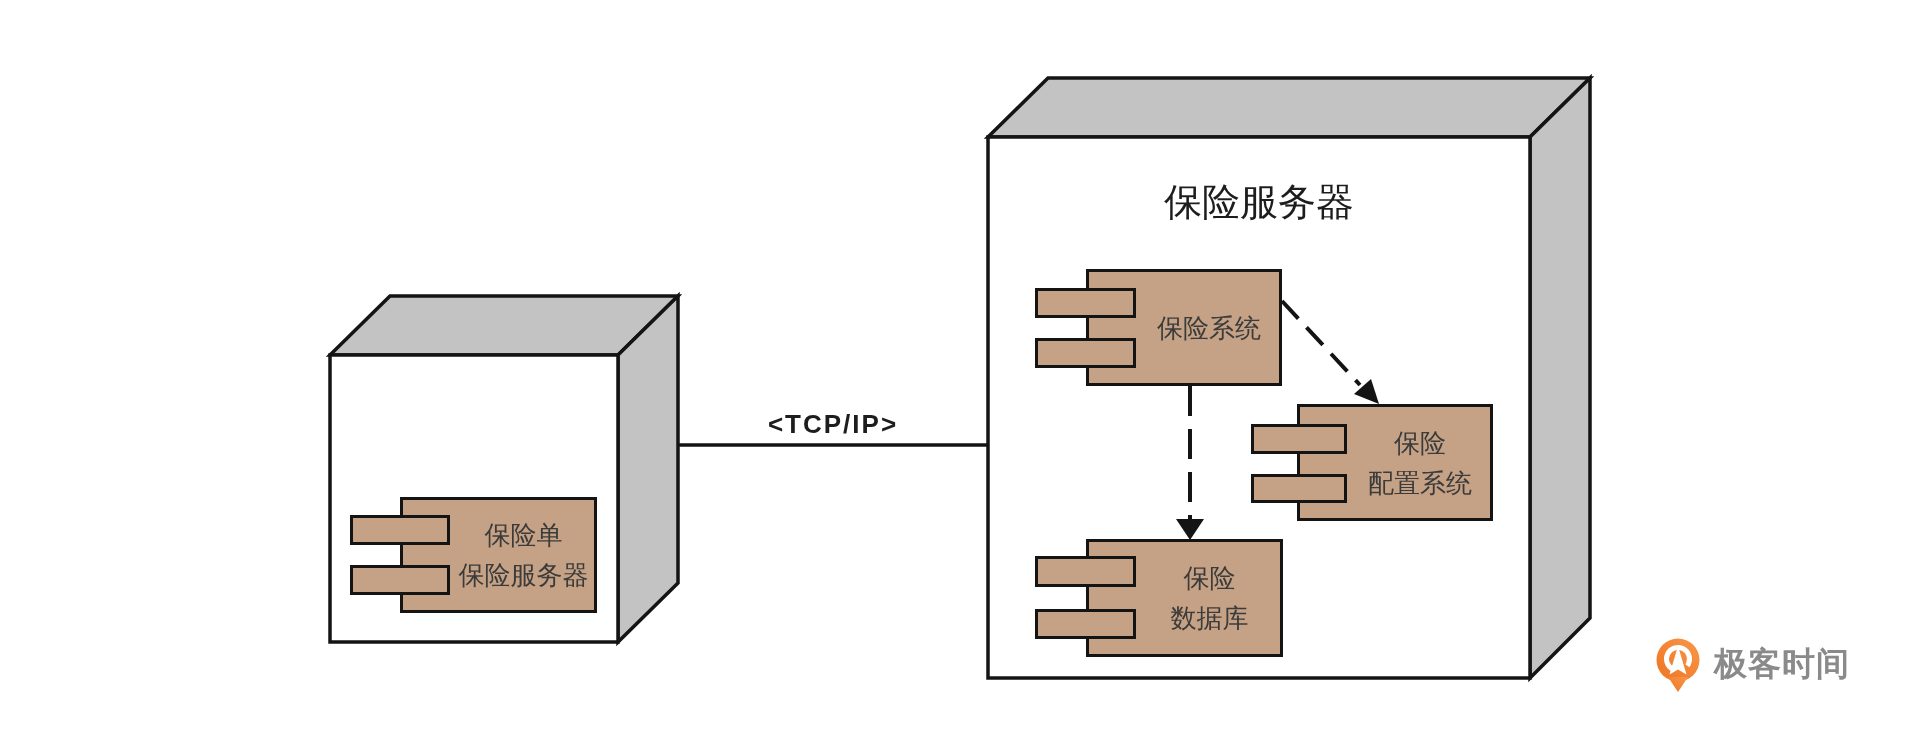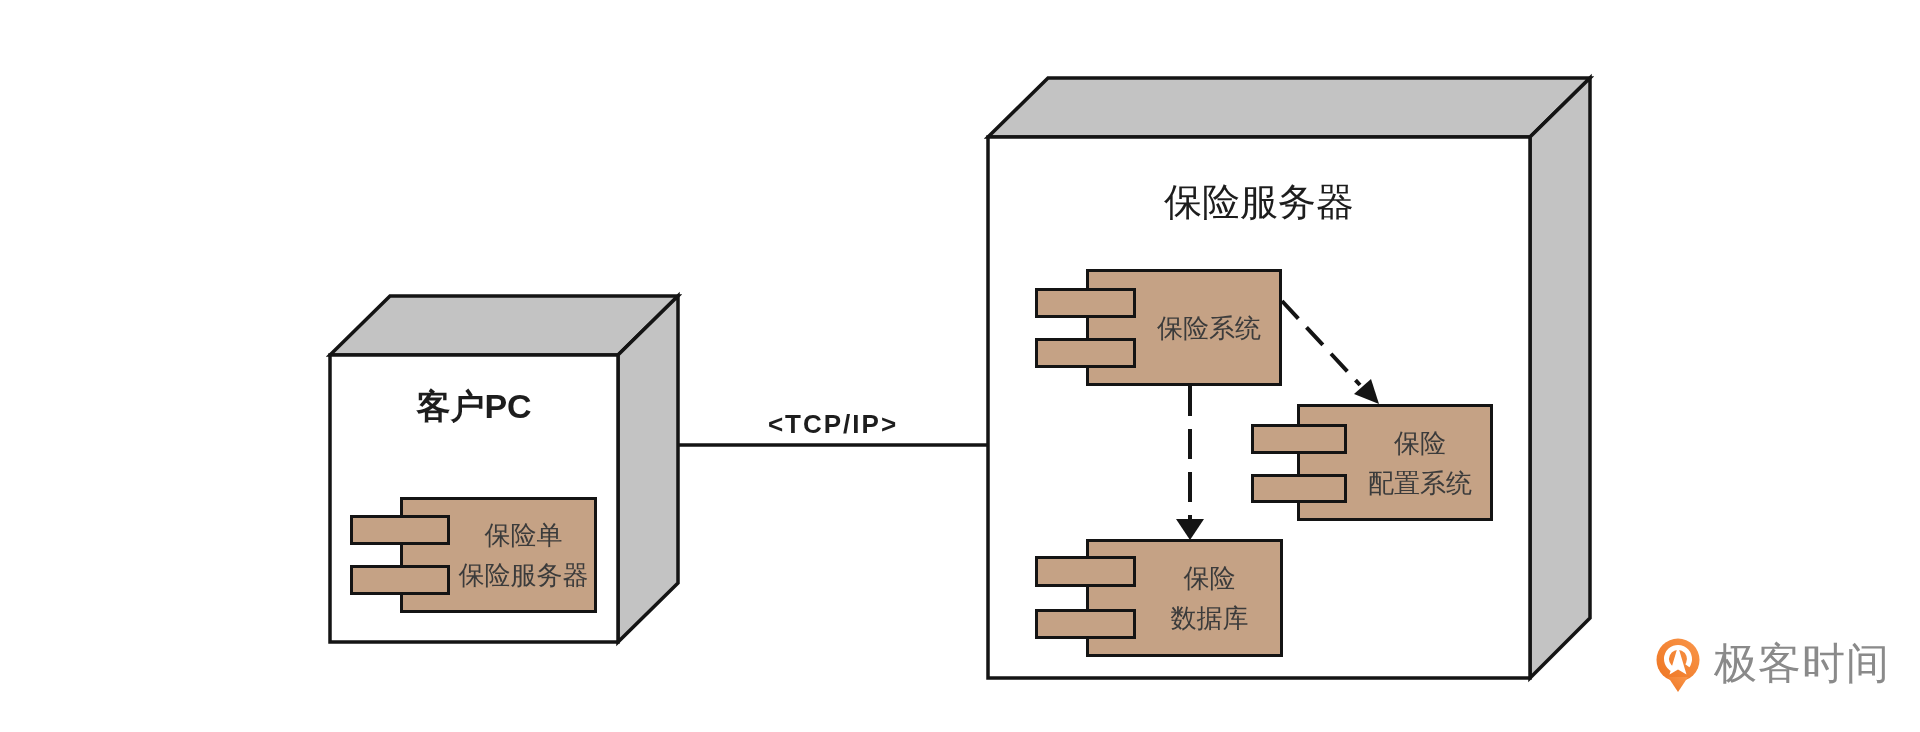--- a/index.html
+++ b/index.html
@@ -29,21 +29,21 @@
   }
   .conn-label{
     display:flex;align-items:center;justify-content:center;
     color:var(--title-text,#1d1d1d);font-size:26px;font-weight:700;
     letter-spacing:2px;white-space:nowrap;
   }
   .logo{
     display:flex;align-items:center;gap:9px;
   }
   .logo-text{
-    color:var(--logo-text,#8a8a8a);font-size:43px;font-weight:400;
+    color:var(--logo-text,#8a8a8a);font-size:33px;font-weight:700;
     letter-spacing:1px;white-space:nowrap;
   }
 </style>
 </head>
 <body>
 
 <div class="canvas">
 
   <svg class="layer" width="1920" height="732" viewBox="0 0 1920 732">
 
@@ -65,21 +65,20 @@
       <line x1="1282" y1="301" x2="1360" y2="385" style="stroke:var(--outline);stroke-width:4;stroke-dasharray:24 12"></line>
       <polygon points="1379,404 1354,394 1371,379" style="fill:var(--outline)"></polygon>
     </g>
 
     <g>
       <line x1="1190" y1="386" x2="1190" y2="521" style="stroke:var(--outline);stroke-width:4;stroke-dasharray:30 13"></line>
       <polygon points="1176,519 1204,519 1190,540" style="fill:var(--outline)"></polygon>
     </g>
   </svg>
 
-  <div class="abs node-title" style="left:330px;top:385px;width:288px;height:44px;font-size:34px;">客户PC</div>
   <div class="abs node-title" style="left:988px;top:180px;width:542px;height:44px;font-size:38px;font-weight:500;">保险服务器</div>
 
   <div>
     <div class="abs component-rect" style="left:400px;top:497px;width:197px;height:116px;"></div>
     <div class="abs component-tab" style="left:350px;top:515px;width:100px;height:30px;"></div>
     <div class="abs component-tab" style="left:350px;top:565px;width:100px;height:30px;"></div>
     <div class="abs component-label" style="left:450px;top:497px;width:147px;height:116px;">
       <span>保险单</span>
       <span>保险服务器</span>
     </div>

